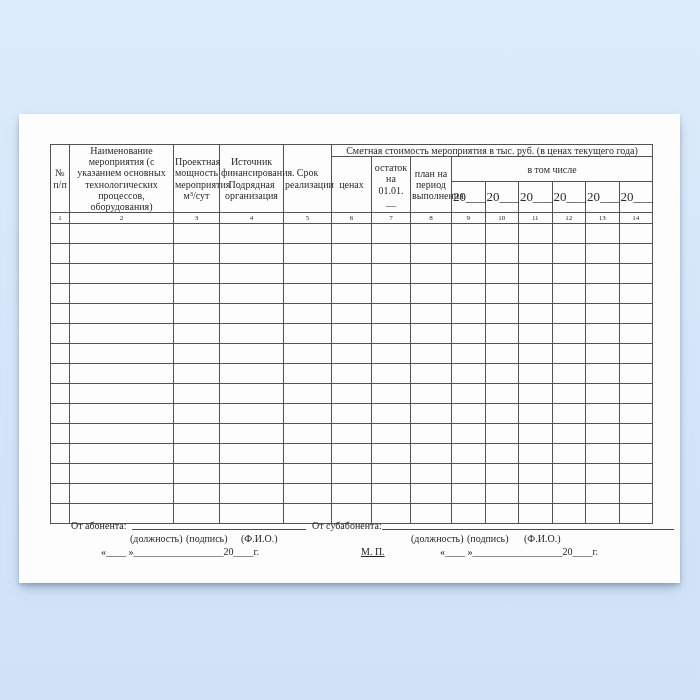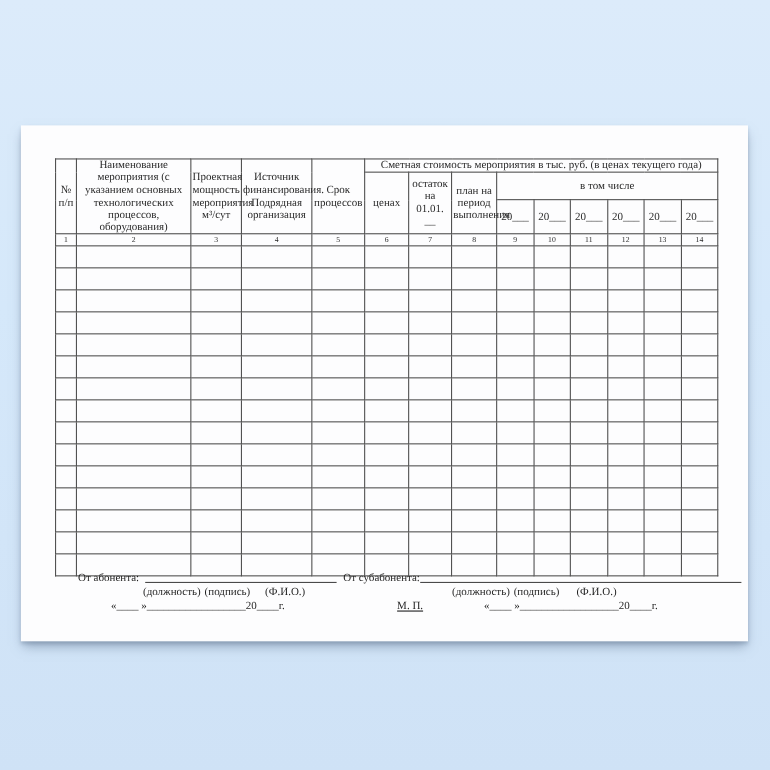--- a/index.html
+++ b/index.html
@@ -22,21 +22,21 @@
     border:1px solid #525252;padding:0 1px;
     text-align:center;vertical-align:middle;
     font-weight:normal;color:#2b2b2b;
   }
   thead th{font-size:10px;line-height:1.12;}
   tr.r-top{height:10px;}
   tr.r-mid{height:17px;}
   tr.r-years{height:31px;}
   tr.r-nums{height:11px;}
   tr.r-nums td{font-size:7px;line-height:1;}
-  th.h-year{text-align:left;padding-left:4px;font-size:10px;}
+  th.h-year{text-align:left;padding-left:4px;font-size:13px;}
   tbody.grid tr{height:20px;}
   tbody.grid td{font-size:7px;}
   .footer{
     position:absolute;left:16px;top:406px;width:661px;height:42px;
     font-size:10px;line-height:11px;color:#1f1f1f;
   }
   .f-abs{position:absolute;white-space:nowrap;}
   .f-group{position:absolute;display:flex;align-items:flex-end;}
   .f-group .lbl{white-space:nowrap;}
   .rule{flex:1;border-bottom:1px solid #4a4a4a;height:9px;margin-bottom:1px;}
@@ -62,21 +62,21 @@
       <col style="width:33.5px">
         <col style="width:33.5px">
         <col style="width:33.5px">
     </colgroup>
     <thead>
       <tr class="r-top">
         <th rowspan="3">№ п/п</th>
         <th rowspan="3">Наименование мероприятия (с указанием основных технологических процессов, оборудования)</th>
         <th rowspan="3">Проектная мощность мероприятия м³/сут</th>
         <th rowspan="3">Источник финансирования. Подрядная организация</th>
-        <th rowspan="3">Срок процессов</th>
+        <th rowspan="3">Срок реализации</th>
         <th colspan="9">Сметная стоимость мероприятия в тыс. руб. (в ценах текущего года)</th>
       </tr>
       <tr class="r-mid">
         <th rowspan="2">ценах</th>
         <th rowspan="2">остаток на 01.01. __</th>
         <th rowspan="2">план на период выполнения</th>
         <th colspan="6">в том числе</th>
       </tr>
       <tr class="r-years">
         <th class="h-year">20___</th>

